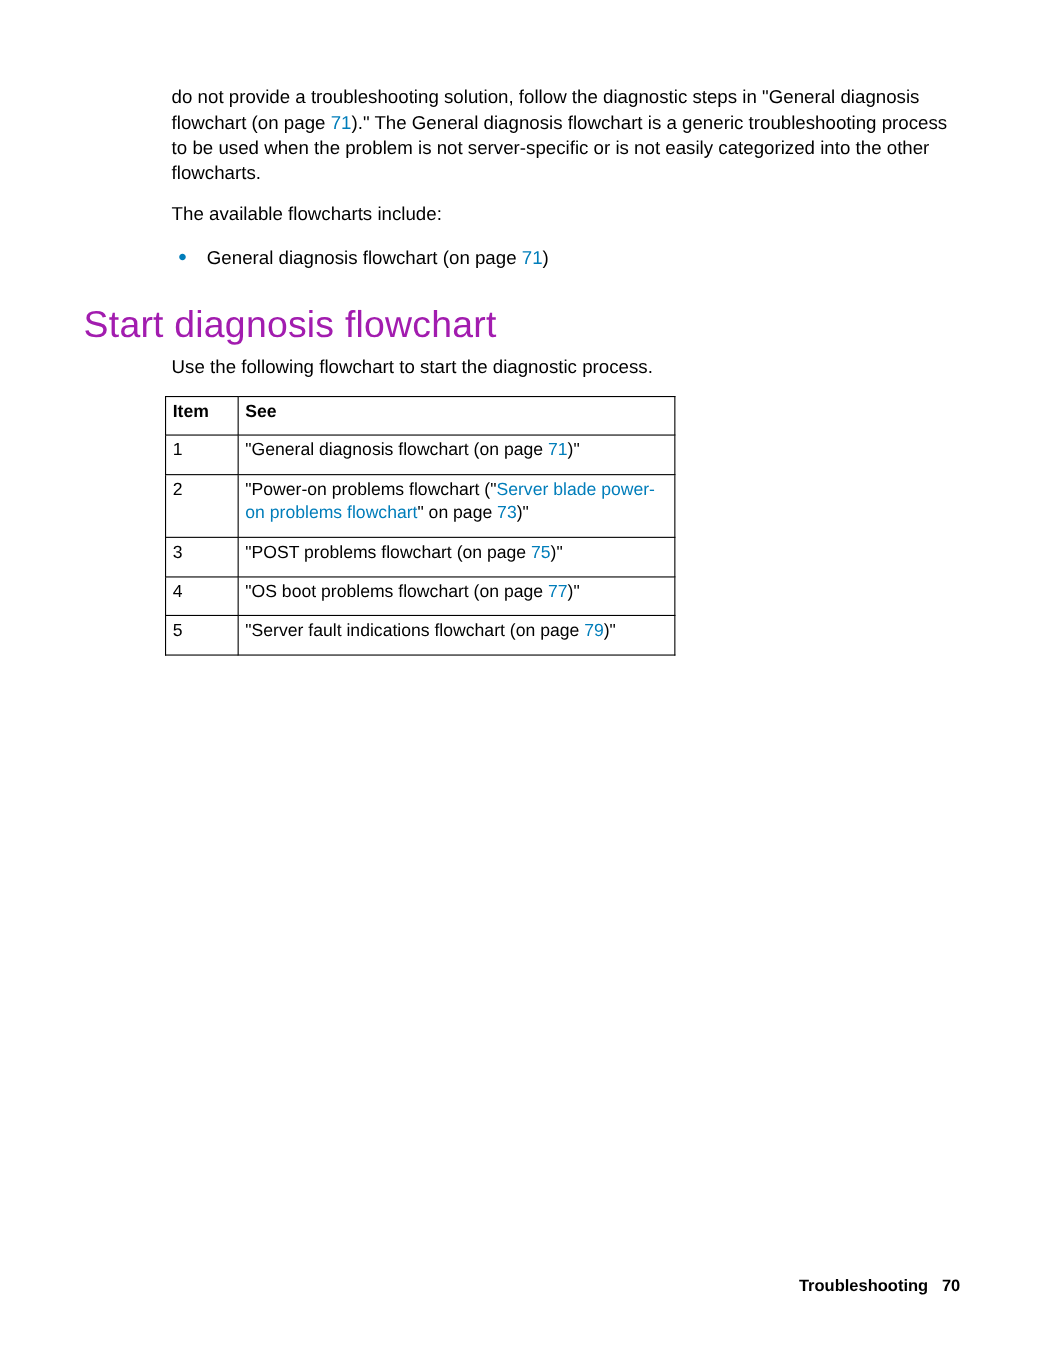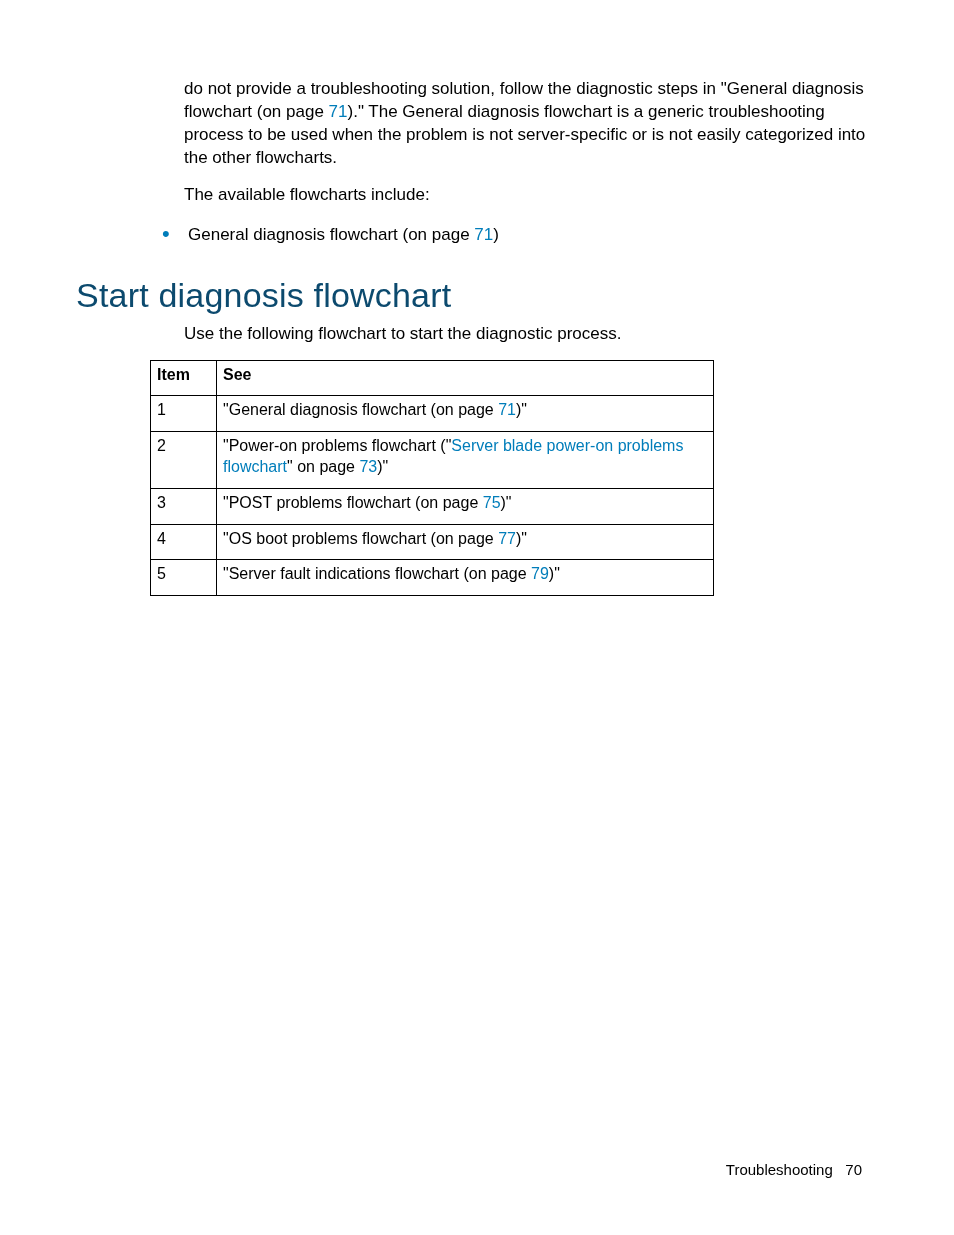--- a/index.html
+++ b/index.html
@@ -13,21 +13,21 @@
     height: 1235px;
     position: relative;
     box-sizing: border-box;
   }
   .page {
     padding: 78px 76px 0 76px;
   }
   .body-text {
     font-size: 17px;
     line-height: 1.35;
-    margin: 0 0 14px 108px;
+    margin: 0 0 14px 80px;
     font-weight: 300;
   }
   .link {
     color: #007dba;
     text-decoration: none;
   }
   ul.flowchart-list {
     list-style: none;
     margin: 0 0 26px 74px;
     padding: 0;
@@ -44,48 +44,48 @@
     position: absolute;
     left: 12px;
     top: 0px;
     color: #007dba;
     font-size: 22px;
     line-height: 1.2;
   }
   h1.section-heading {
     font-size: 34px;
     font-weight: 300;
-    color: #0c4a6e;
+    color: #a21caf;
     margin: 10px 0 8px 0;
     letter-spacing: 0.2px;
   }
   table.ref-table {
     border-collapse: collapse;
     margin-left: 74px;
-    width: 564px;
+    width: 464px;
     font-size: 16px;
     font-weight: 300;
   }
   table.ref-table th, table.ref-table td {
     border: 1px solid #000;
     padding: 4px 6px 10px 6px;
     text-align: left;
     vertical-align: top;
     line-height: 1.3;
   }
   table.ref-table th {
     font-weight: 600;
   }
   table.ref-table col.col-item { width: 66px; }
   .footer {
     position: absolute;
     bottom: 57px;
-    right: 92px;
+    right: 81px;
     font-size: 15px;
-    font-weight: 400;
+    font-weight: 700;
   }
 </style>
 </head>
 <body>
 
 <div class="page">
 
   <p class="body-text">
     <span>do not provide a troubleshooting solution, follow the diagnostic steps in "General diagnosis flowchart (on page </span><a class="link">71</a><span>)." The General diagnosis flowchart is a generic troubleshooting process to be used when the problem is not server-specific or is not easily categorized into the other flowcharts.</span>
   </p>

